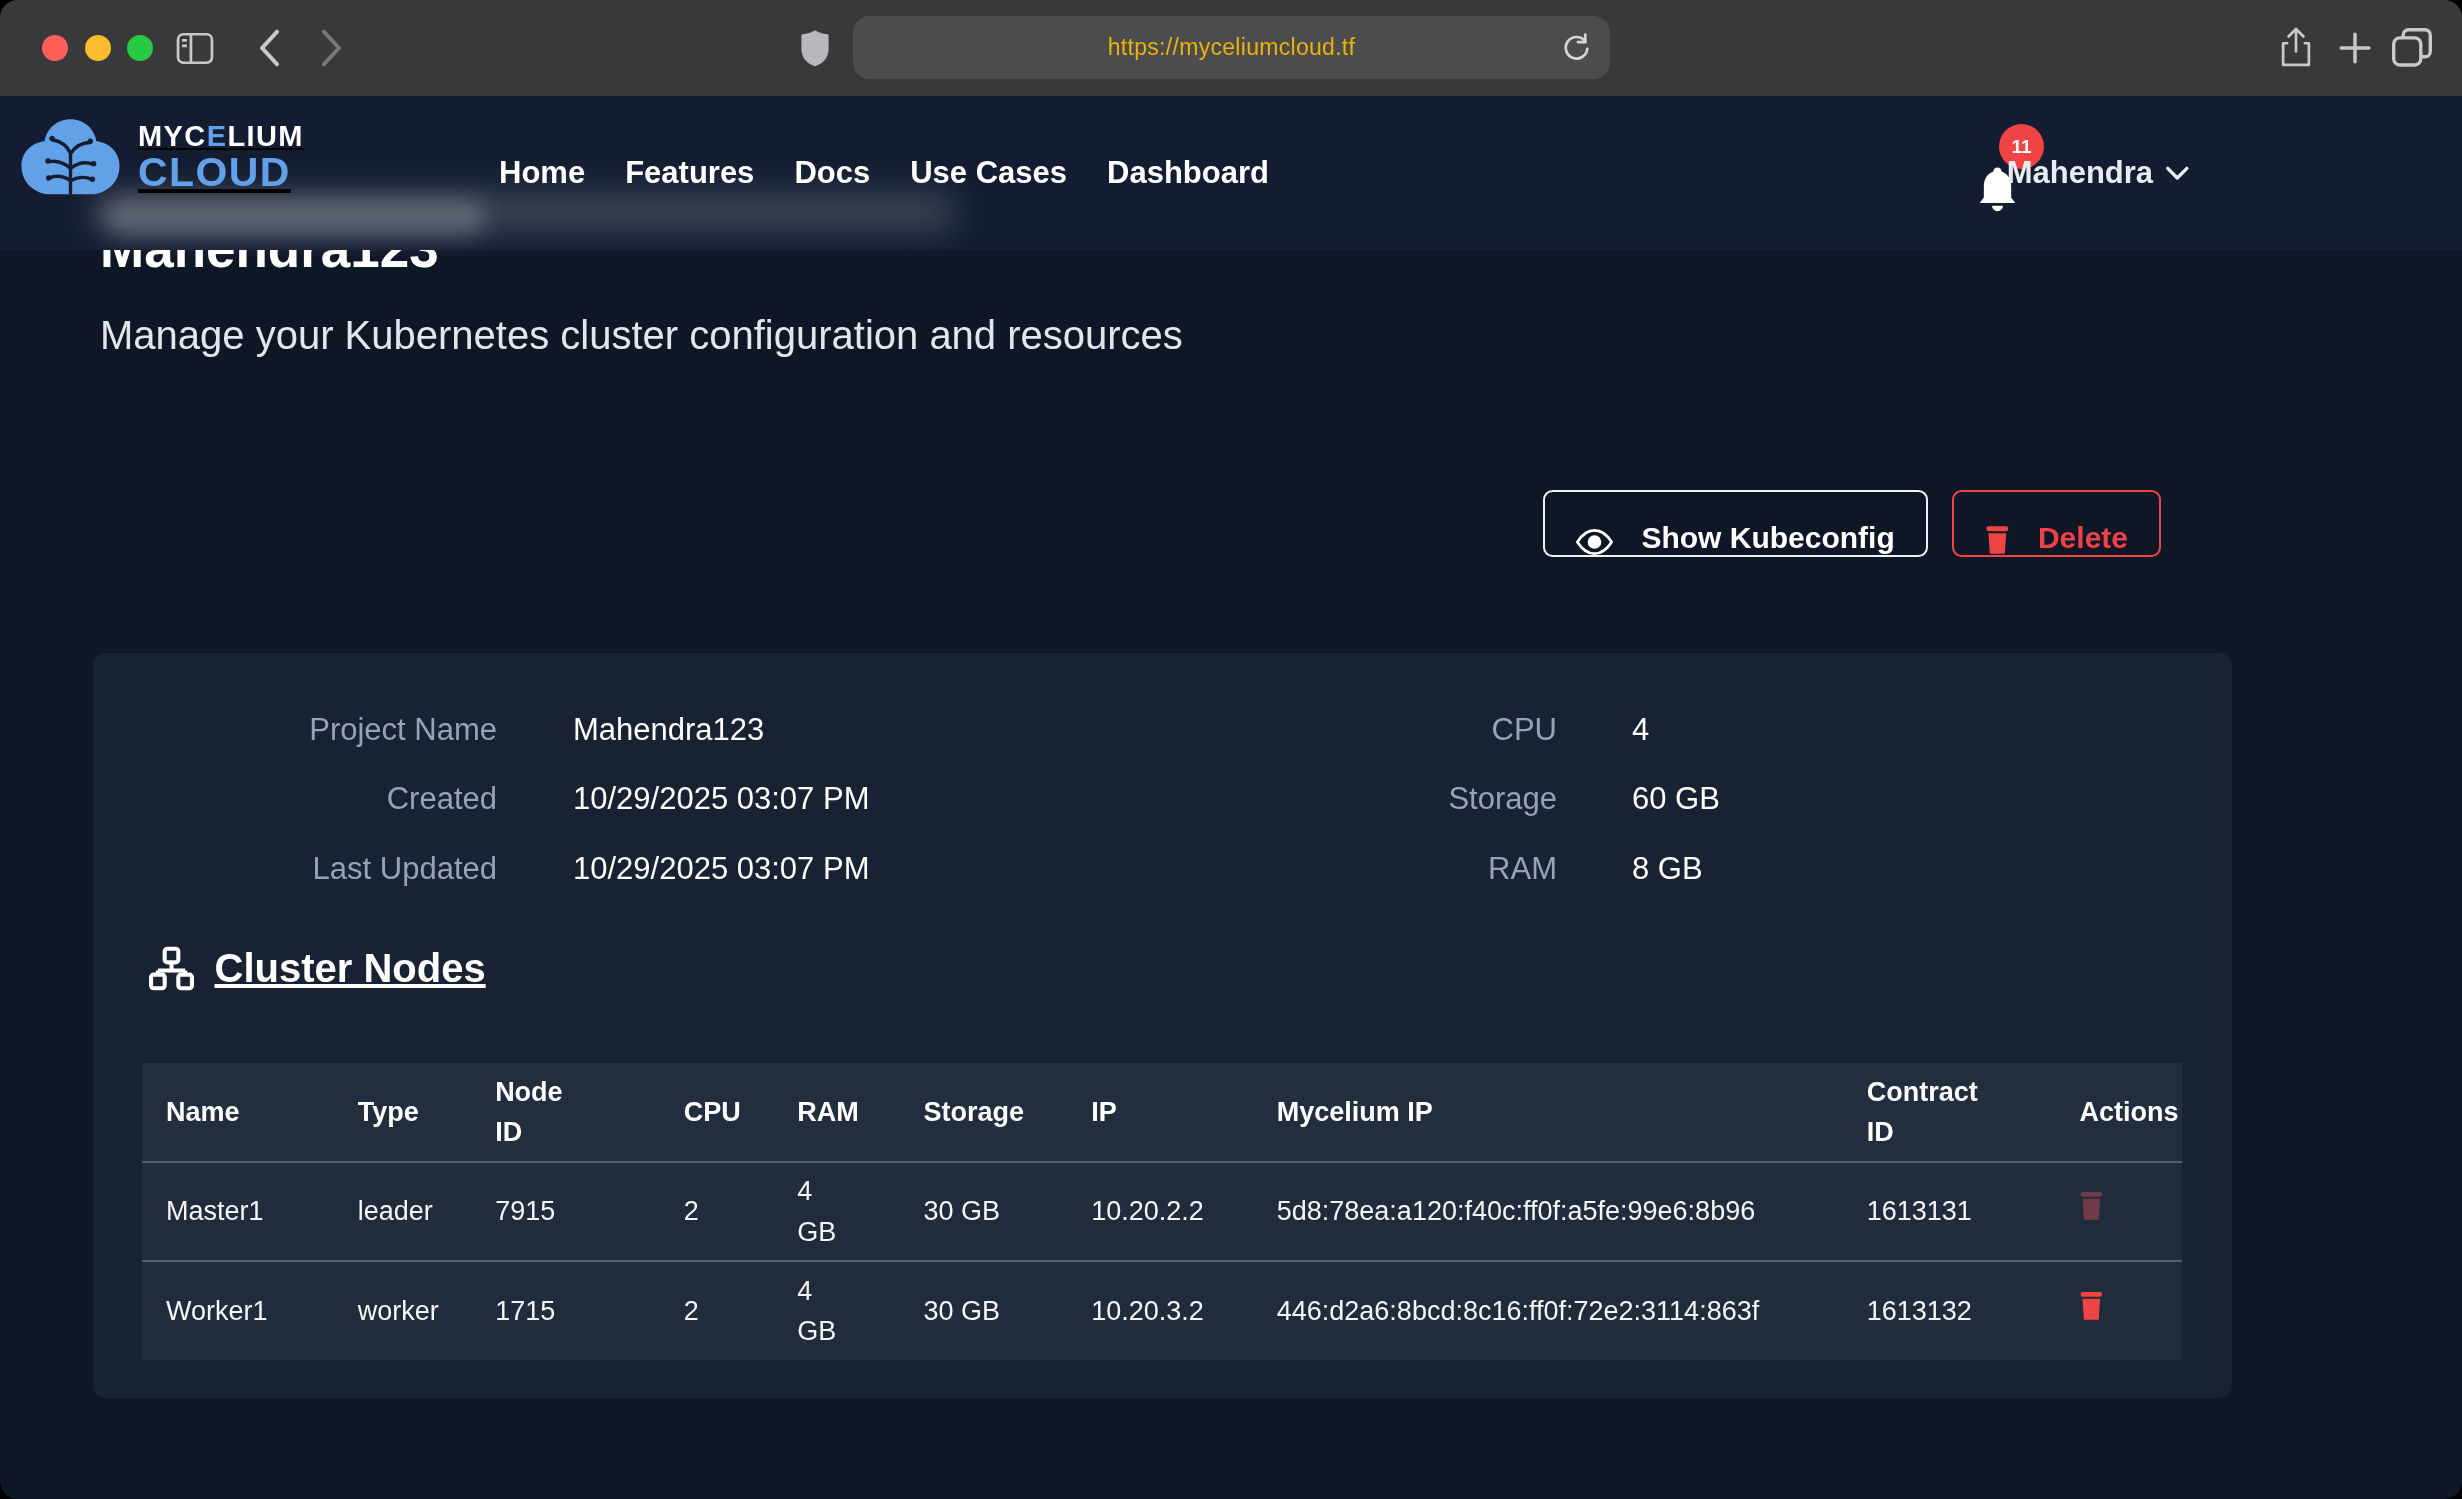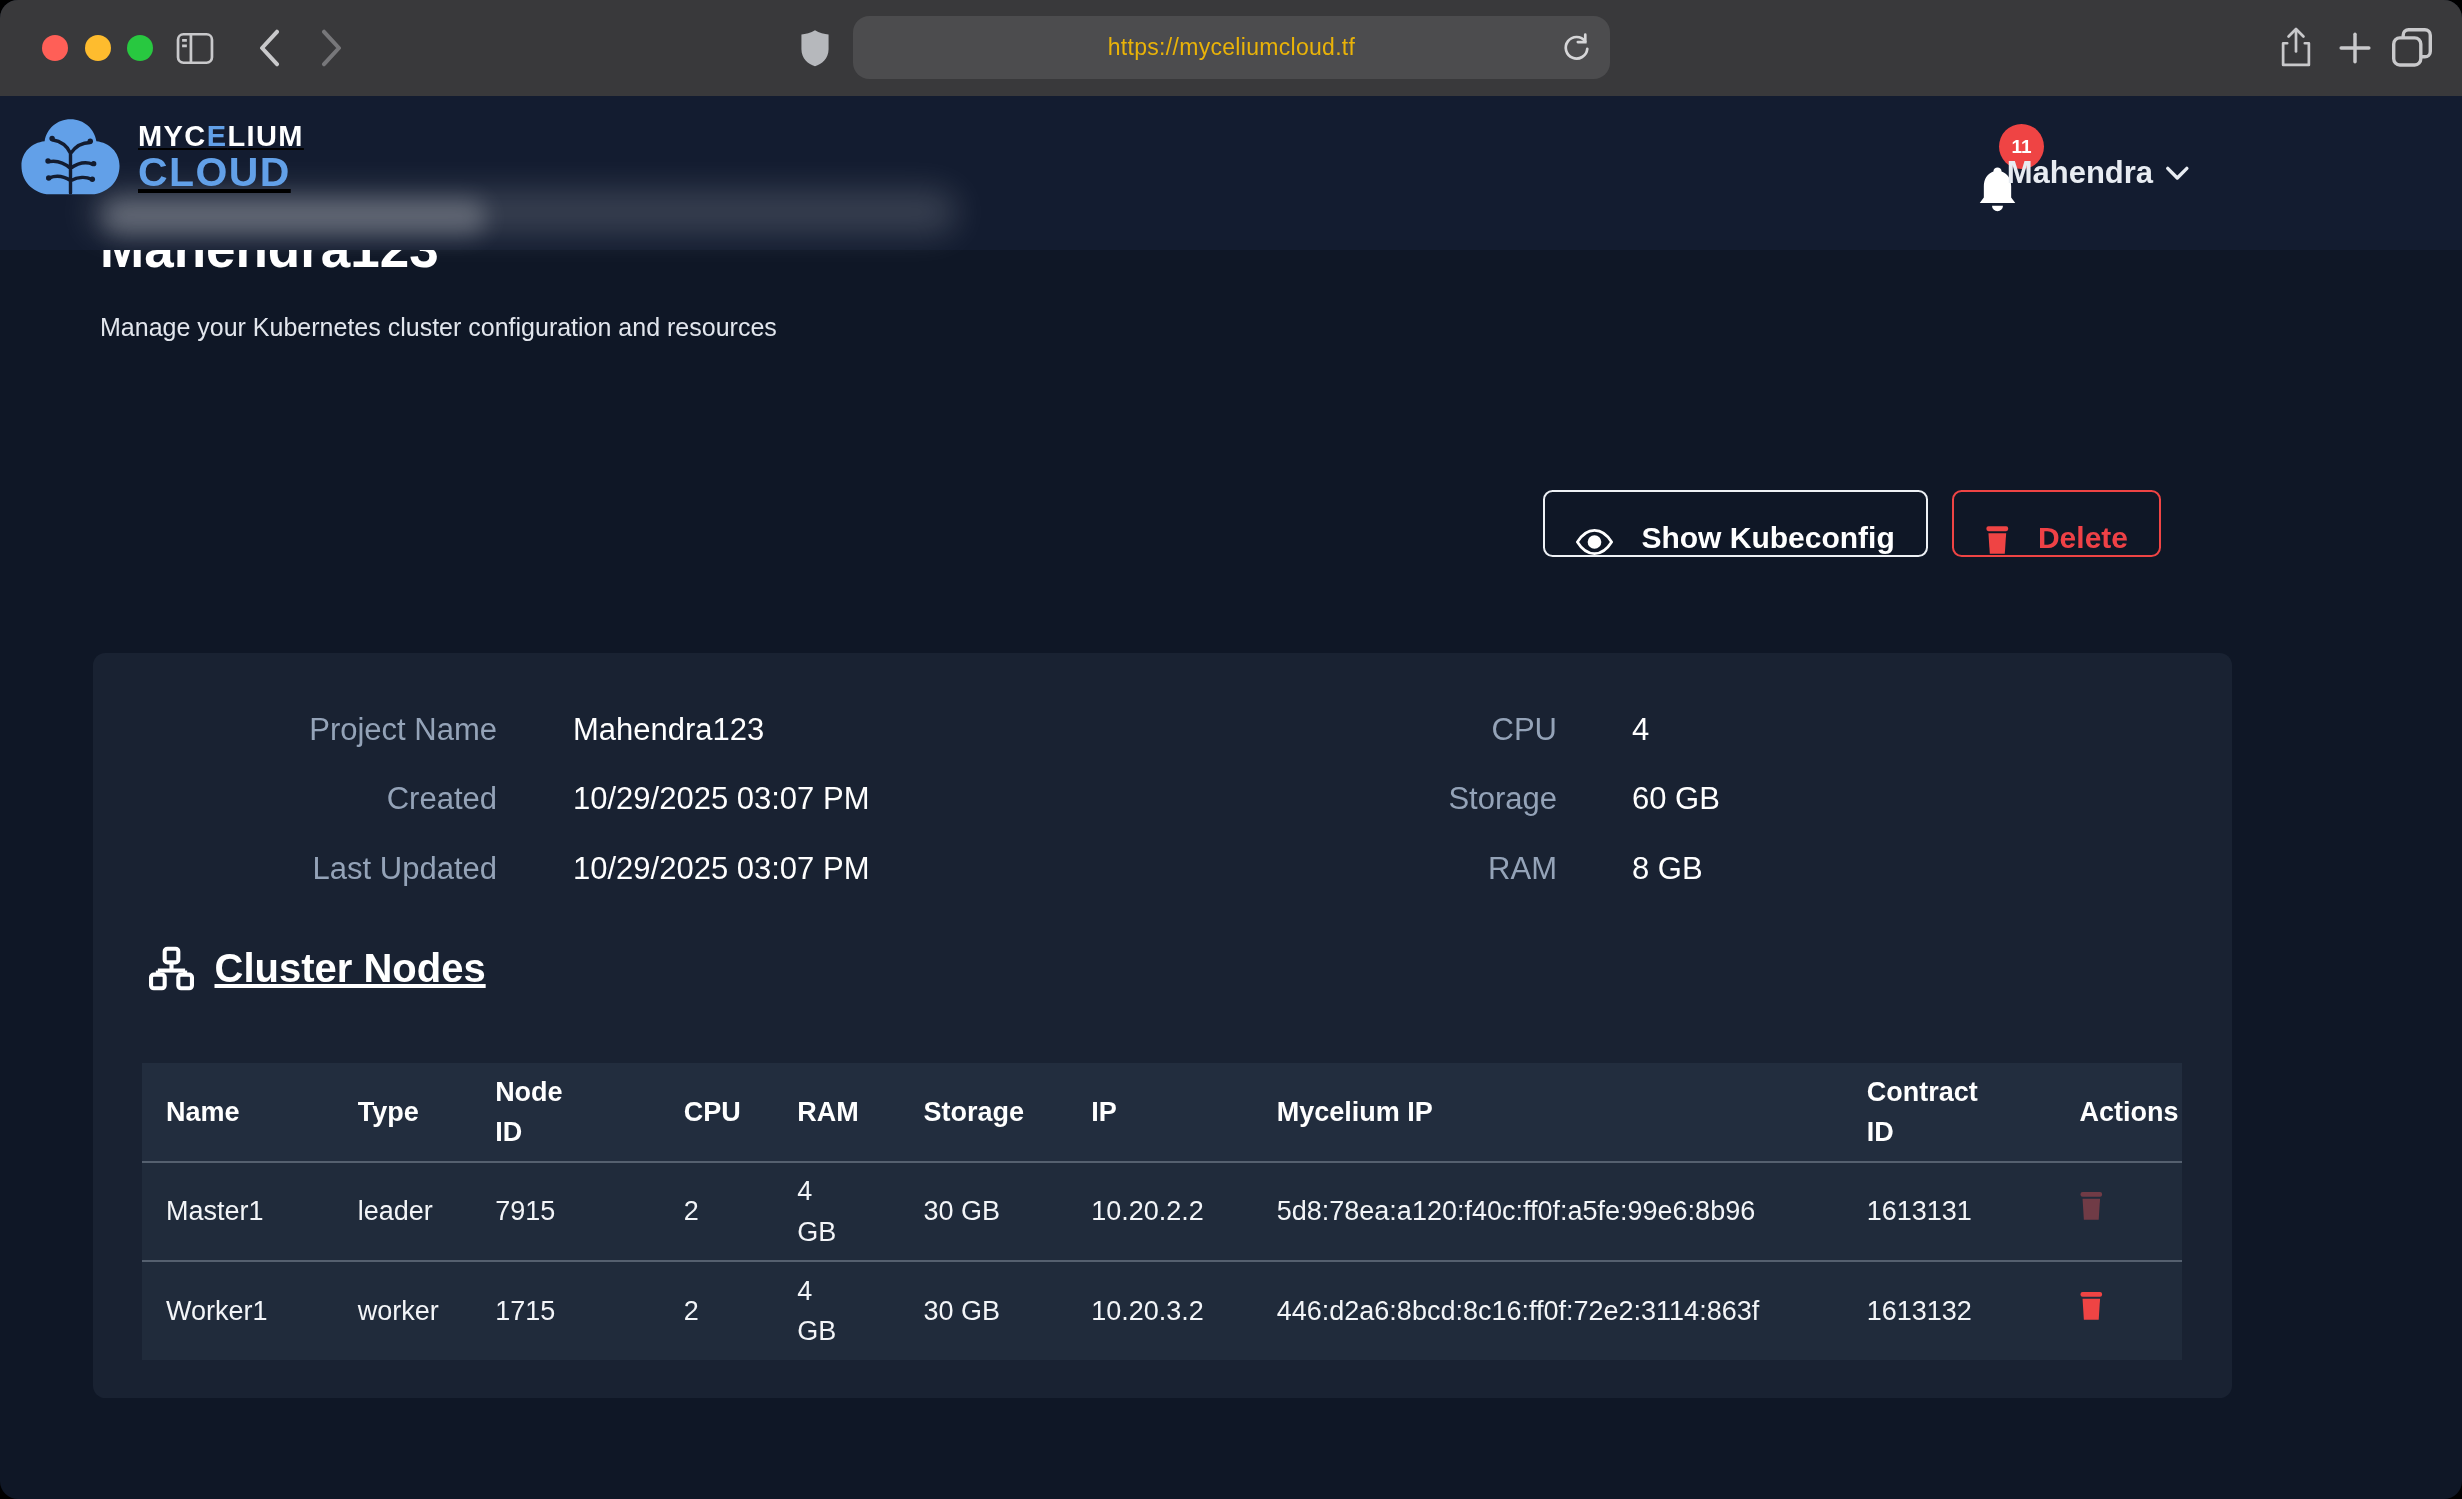--- a/index.html
+++ b/index.html
@@ -36,21 +36,21 @@
   .nav{position:absolute;left:499px;top:0;height:154px;display:flex;align-items:center;gap:40px;}
   .nav-item{color:#fff;font-size:31px;font-weight:700;cursor:pointer;}
   .bell-wrap{position:absolute;right:444px;top:70px;width:41px;height:48px;color:#fff;}
   .badge{position:absolute;top:-42px;right:-26px;min-width:45px;height:45px;border-radius:22.6px;background:#ef4444;color:#fff;font-size:19px;font-weight:700;display:flex;align-items:center;justify-content:center;}
   .user{position:absolute;right:272px;top:0;height:154px;display:flex;align-items:center;gap:12.3px;color:#e8ecf2;}
   .user-name{font-size:31px;font-weight:600;}
 
   
   .page{position:absolute;left:0;top:96px;width:100%;height:1404px;}
   .page-title{position:absolute;left:100px;top:122px;font-size:53px;font-weight:700;color:#fff;z-index:1;}
-  .page-subtitle{position:absolute;left:100px;top:217px;font-size:25px;color:#e2e6ed;z-index:1;}
+  .page-subtitle{position:absolute;left:100px;top:217px;font-size:40px;color:#e2e6ed;z-index:1;}
 
   .actions-row{position:absolute;top:394px;right:301px;display:flex;gap:24.6px;}
   .btn{height:67px;border-radius:9.6px;border:2.1px solid #eef1f5;display:flex;align-items:flex-end;gap:28px;padding:0 31px;color:#fff;font-size:30px;font-weight:700;background:transparent;cursor:pointer;}
   .btn svg{flex:0 0 auto;}
   .btn-danger{border-color:#ef4444;color:#ef4146;}
 
   
   .card{position:absolute;left:93px;top:557px;width:2139px;height:745px;background:#192232;border-radius:12.3px;}
   .field-label{position:absolute;font-size:31px;color:#94a3b8;text-align:right;width:355px;}
   .field-value{position:absolute;font-size:31px;color:#fff;font-weight:500;}
@@ -289,20 +289,27 @@
             <circle cx="43" cy="88" r="4"></circle>
             <circle cx="107" cy="90" r="4"></circle>
         </g>
       </svg>
       <div class="brand-text">
         <div class="brand-line1"><span>MYC</span><span class="e-blue">E</span><span>LIUM</span></div>
         <div class="brand-line2">CLOUD</div>
       </div>
     </div>
 
+    <div class="nav">
+      <span class="nav-item">Home</span>
+      <span class="nav-item">Features</span>
+      <span class="nav-item">Docs</span>
+      <span class="nav-item">Use Cases</span>
+      <span class="nav-item">Dashboard</span>
+    </div>
 
     <div class="bell-wrap">
       <svg width="41" height="48" viewBox="0 0 60 70" fill="#fff">
         <path d="M30 2 C33 2 36 4 36 8 C45 11 50 19 50 30 L50 46 L56 54 L4 54 L10 46 L10 30 C10 19 15 11 24 8 C24 4 27 2 30 2 Z"></path>
         <path d="M22 58 L38 58 A8 8 0 0 1 22 58 Z"></path>
       </svg>
       <span class="badge">11</span>
     </div>
 
     <div class="user">

